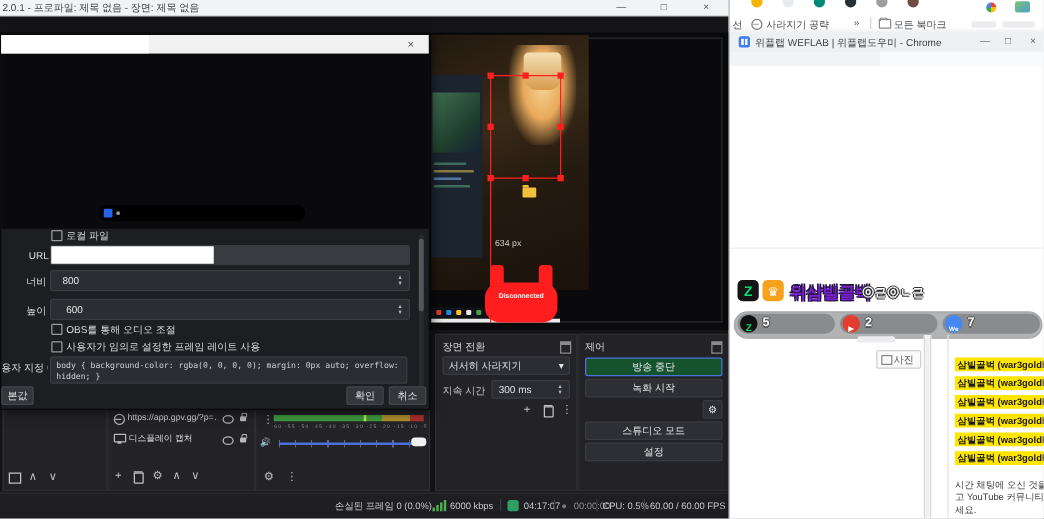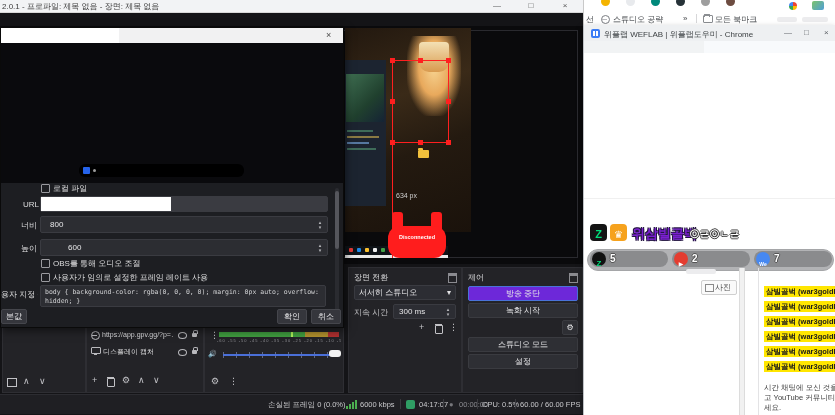--- a/index.html
+++ b/index.html
@@ -202,40 +202,40 @@
       <div class="abs vol-track"></div>
       <div class="abs vol-handle"></div>
       <div class="abs tool-glyph" style="left:6px;top:108px">⚙</div>
       <div class="abs tool-glyph" style="left:24px;top:108px">⋮</div>
     </div>
 
     <div class="abs dock" style="left:348px;top:267px;width:112px;height:124px">
       <div class="abs dock-title" style="left:5px;top:4px">장면 전환</div>
       <div class="abs dock-icon" style="left:99px;top:5px"></div>
       <div class="abs dd" style="left:5px;top:17px;width:100px;height:13px;line-height:13px">
-        <span style="margin-left:4px">서서히 스튜디오</span>
+        <span style="margin-left:4px">서서히 사라지기</span>
         <span style="position:absolute;right:4px;top:0">▾</span>
       </div>
       <div class="abs dock-title" style="left:5px;top:39px;color:#c6c6c9">지속 시간</div>
       <div class="abs dd" style="left:44px;top:36px;width:61px;height:13px;line-height:13px">
         <span style="margin-left:5px">300 ms</span>
         <div class="spincol">
             <span>▴</span>
             <span>▾</span>
           </div>
       </div>
       <div class="abs tool-glyph" style="left:70px;top:54px">+</div>
       <div class="abs trash" style="left:86px;top:57px"></div>
       <div class="abs tool-glyph" style="left:100px;top:54px">⋮</div>
     </div>
 
     <div class="abs dock" style="left:462px;top:267px;width:119px;height:124px">
       <div class="abs dock-title" style="left:5px;top:4px">제어</div>
       <div class="abs dock-icon" style="left:106px;top:5px"></div>
-      <div class="abs ctl-btn" style="top:18px;background:#6d28d9;border-color:#4a73d8">방송 중단</div>
+      <div class="abs ctl-btn" style="top:18px;background:#14532d;border-color:#4a73d8">방송 중단</div>
       <div class="abs ctl-btn" style="top:35px">녹화 시작</div>
       <div class="abs ctl-btn" style="top:52px;left:99px;width:14px">⚙</div>
       <div class="abs ctl-btn" style="top:69px">스튜디오 모드</div>
       <div class="abs ctl-btn" style="top:86px">설정</div>
     </div>
 
     <div class="abs statusbar">
       <div class="abs sb-item" style="left:268px">손실된 프레임 0 (0.0%)</div>
       <div class="abs bars" style="left:346px;top:5px"><span style="height:3px"></span><span style="height:5px"></span><span style="height:7px"></span><span style="height:9px"></span></div>
       <div class="abs sb-item" style="left:360px">6000 kbps</div>
@@ -276,21 +276,21 @@
     <div class="abs dlg-field" style="left:39px;top:188px;width:286px;height:15px;line-height:15px">
       <span style="margin-left:9px">800</span>
       <div class="spincol">
           <span>▴</span>
           <span>▾</span>
         </div>
     </div>
 
     <div class="abs dlg-label" style="left:20px;top:215px">높이</div>
     <div class="abs dlg-field" style="left:39px;top:211px;width:286px;height:15px;line-height:15px">
-      <span style="margin-left:27px">600</span>
+      <span style="margin-left:12px">600</span>
       <div class="spincol">
           <span>▴</span>
           <span>▾</span>
         </div>
     </div>
 
     <div class="abs checkbox" style="left:40px;top:231px"></div>
     <div class="abs dlg-label" style="left:52px;top:230px">OBS를 통해 오디오 조절</div>
 
     <div class="abs checkbox" style="left:40px;top:245px"></div>
@@ -312,21 +312,21 @@
     <div class="ext-dot" style="left:42px;background:#e8eaed"></div>
     <div class="ext-dot" style="left:67px;background:#00897b"></div>
     <div class="ext-dot" style="left:92px;background:#263238"></div>
     <div class="ext-dot" style="left:117px;background:#9e9e9e"></div>
     <div class="ext-dot" style="left:142px;background:#6d4c41"></div>
     <div class="abs" style="left:205px;top:2px;width:8px;height:8px;background:conic-gradient(#ea4335 0 25%,#fbbc05 0 50%,#34a853 0 75%,#4285f4 0);border-radius:50%"></div>
     <div class="abs" style="left:228px;top:1px;width:12px;height:9px;background:linear-gradient(135deg,#7cc36b,#4f9fd8);border-radius:2px"></div>
 
     <div class="abs bm-text" style="left:2px">선</div>
     <div class="abs mini-globe" style="left:17px;top:15px;border-color:#7a7d82"></div>
-    <div class="abs bm-text" style="left:29px">스튜디오 공략</div>
+    <div class="abs bm-text" style="left:29px">사라지기 공략</div>
     <div class="abs bm-text" style="left:99px">»</div>
     <div class="abs" style="left:112px;top:14px;width:1px;height:9px;background:#d7d7d9"></div>
     <div class="abs bm-folder" style="left:119px;top:15px"></div>
     <div class="abs bm-text" style="left:131px">모든 북마크</div>
     <div class="abs ph" style="left:193px;top:17px;width:20px;height:5px"></div>
     <div class="abs ph" style="left:218px;top:17px;width:26px;height:5px"></div>
   </div>
 
   <div class="abs chr-win">
     <div class="abs chr-titlebar">

